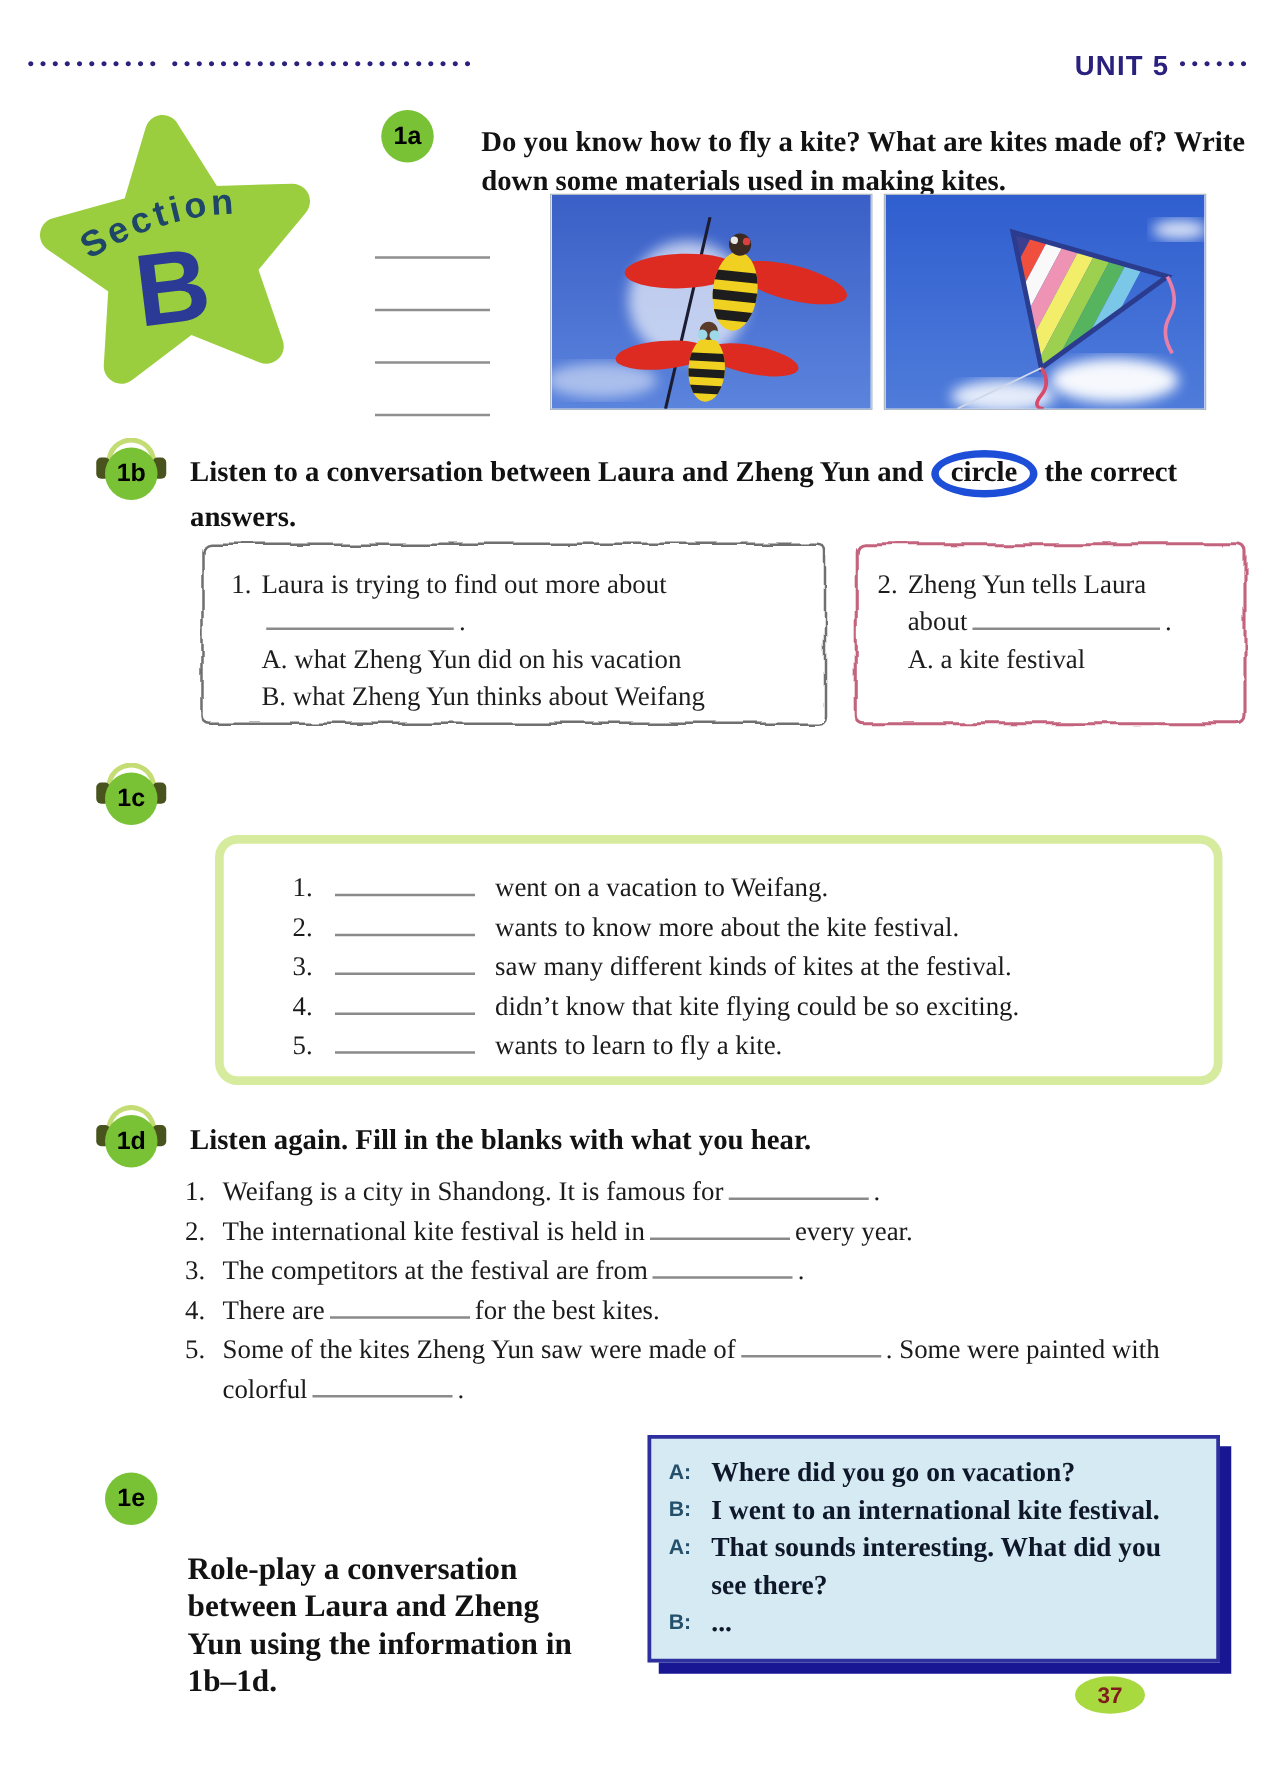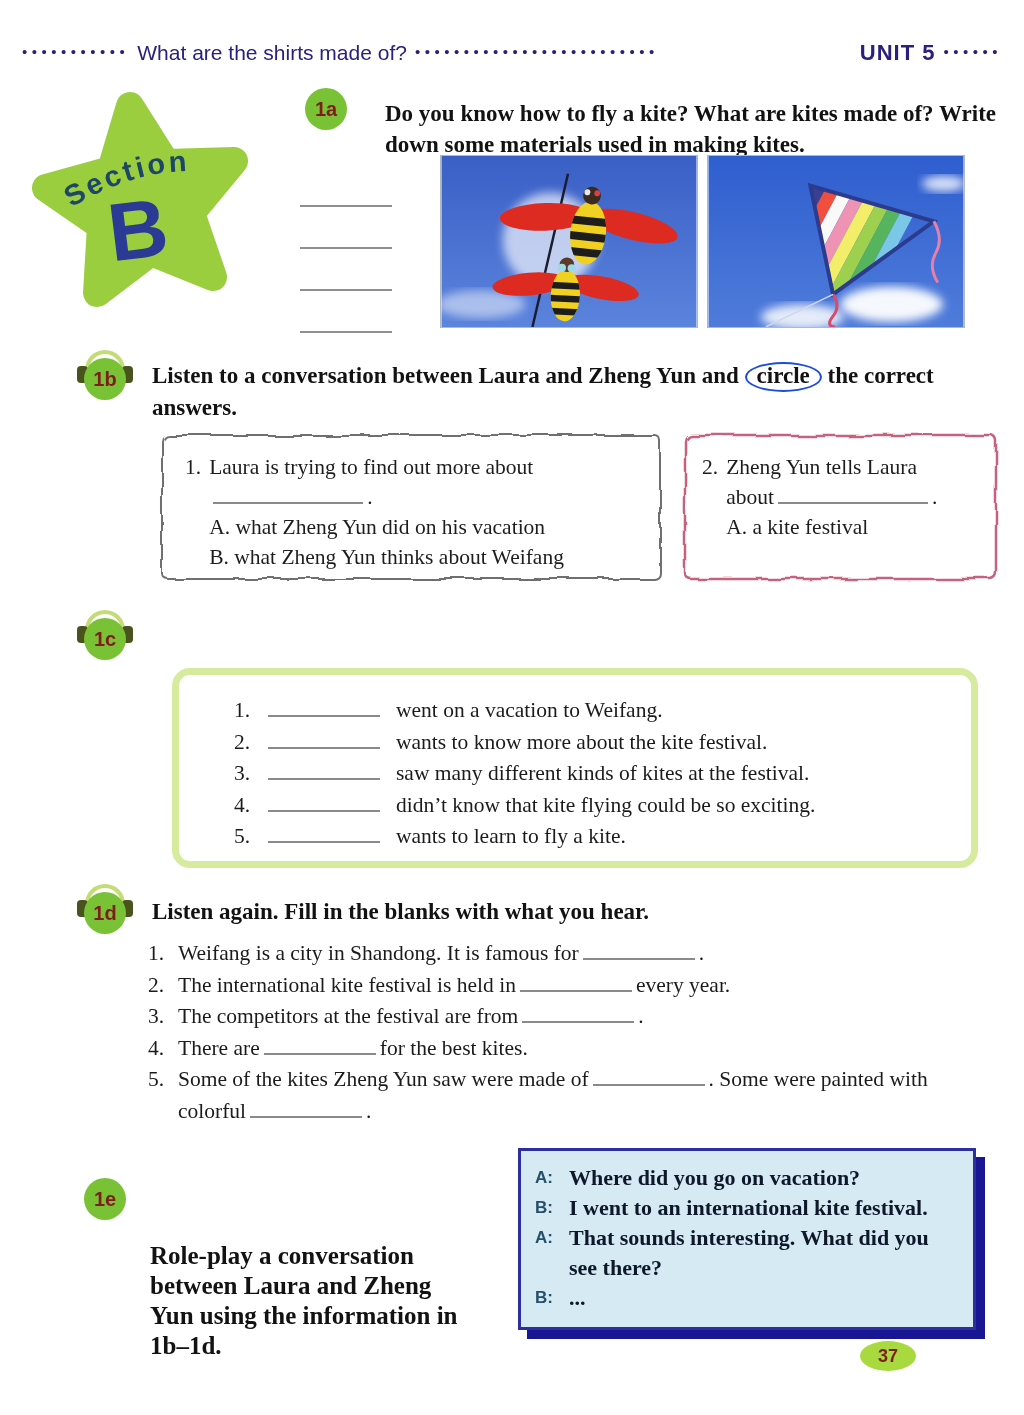--- a/index.html
+++ b/index.html
@@ -16,30 +16,30 @@
   .hdr-title{font-size:21px;font-weight:500;white-space:nowrap;flex:none;}
   .hdr-unit{font-size:22px;font-weight:800;letter-spacing:1px;white-space:nowrap;flex:none;}
 
   
   .star-wrap{left:24px;top:72px;width:240px;height:245px;}
 
   
   .badge-wrap{width:42px;height:42px;}
   .badge{width:42px;height:42px;border-radius:50%;background:#79c235;
          display:flex;align-items:center;justify-content:center;
-         font-family:"Liberation Sans",sans-serif;font-weight:800;font-size:20px;color:#7f1d1d;
+         font-family:"Liberation Sans",sans-serif;font-weight:800;font-size:20px;color:#000000;
          position:relative;z-index:2;}
   .hp-arc{position:absolute;left:1px;top:-8px;width:32px;height:20px;
           border:4px solid #c3dc74;border-bottom:none;border-radius:20px 20px 0 0;z-index:1;}
   .hp-pad{position:absolute;width:11px;height:17px;background:#49531d;border-radius:4px;top:8px;z-index:1;}
   .hp-pad.l{left:-7px;}.hp-pad.r{right:-7px;}
 
   
   .ins{font-weight:700;font-size:23px;line-height:31px;color:#121212;}
-  .oval{display:inline-block;border:2px solid #1d4ed8;border-radius:50%;
+  .oval{display:inline-block;border:6px solid #1d4ed8;border-radius:50%;
         padding:0 10px 2px 10px;line-height:24px;}
 
   
   .blank-col{left:300px;top:165px;width:92px;}
   .blank-col .ln{height:40px;border-bottom:2px solid #8f8f8f;}
   .photo{position:absolute;border:1px solid #aeb9c2;box-sizing:border-box;}
 
   
   .wavybox{box-sizing:border-box;}
   .wavybox svg.frame{position:absolute;left:0;top:0;width:100%;height:100%;}
@@ -89,21 +89,20 @@
     <filter id="cloudblur">
         <feGaussianBlur stdDeviation="5"></feGaussianBlur>
       </filter>
   </defs>
 </svg>
 
 <div id="page">
 
   <div class="abs hdr">
     <span class="dots">•••••••••••</span>
-    <span class="hdr-title">What are the shirts made of?</span>
     <span class="dots dots-mid">•••••••••••••••••••••••••</span>
     <span class="hdr-unit">UNIT 5</span>
     <span class="dots">••••••</span>
   </div>
 
   <div class="abs star-wrap">
     <svg width="240" height="245" viewBox="0 0 240 245">
       <g transform="translate(2,8)">
         <polygon points="104,26 140,83 208,81 165,133 187,197 125,172 71,213 75,146 20,108 85,90" fill="#9ace3e" stroke="#9ace3e" stroke-width="28" stroke-linejoin="round"></polygon>
         <defs>

